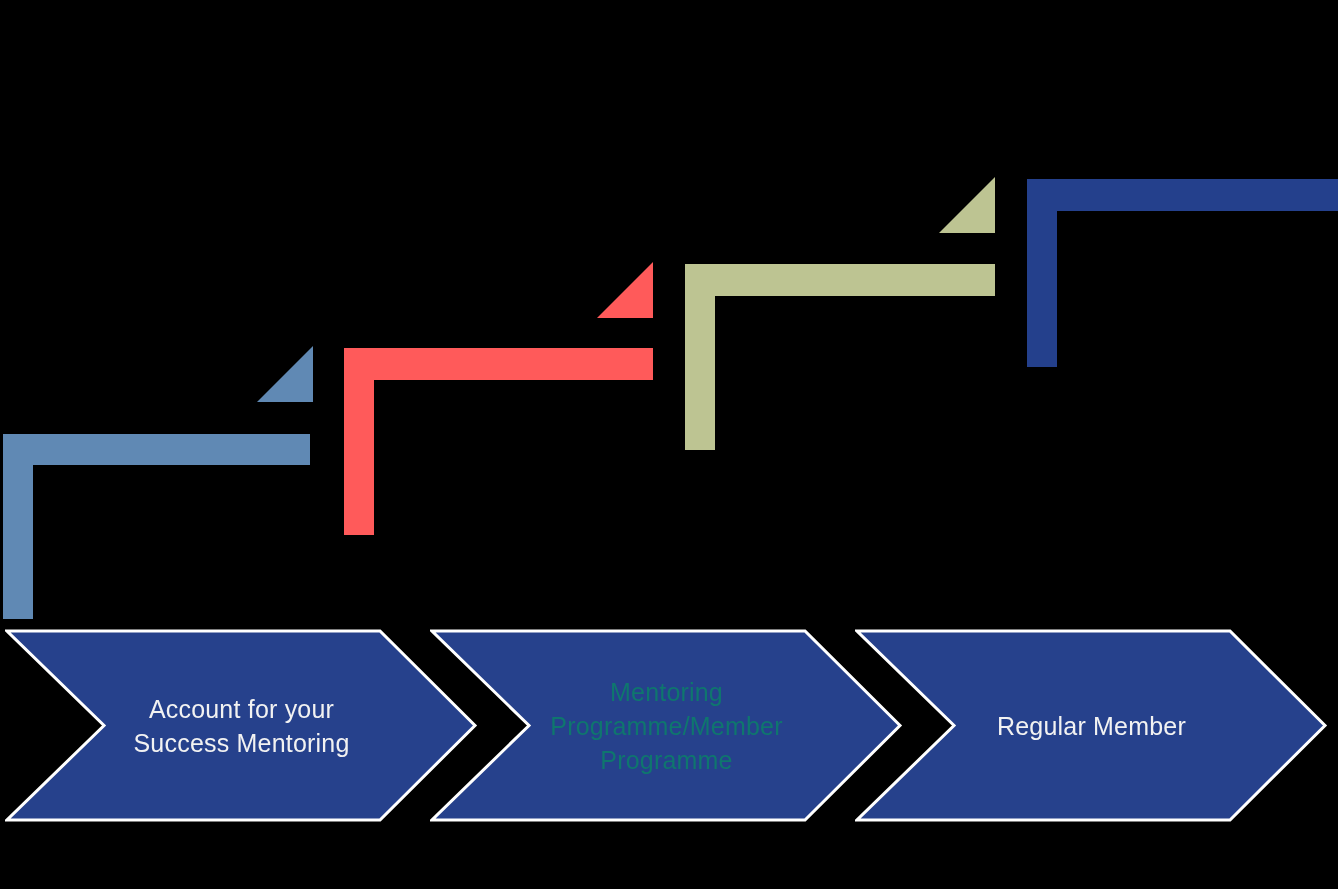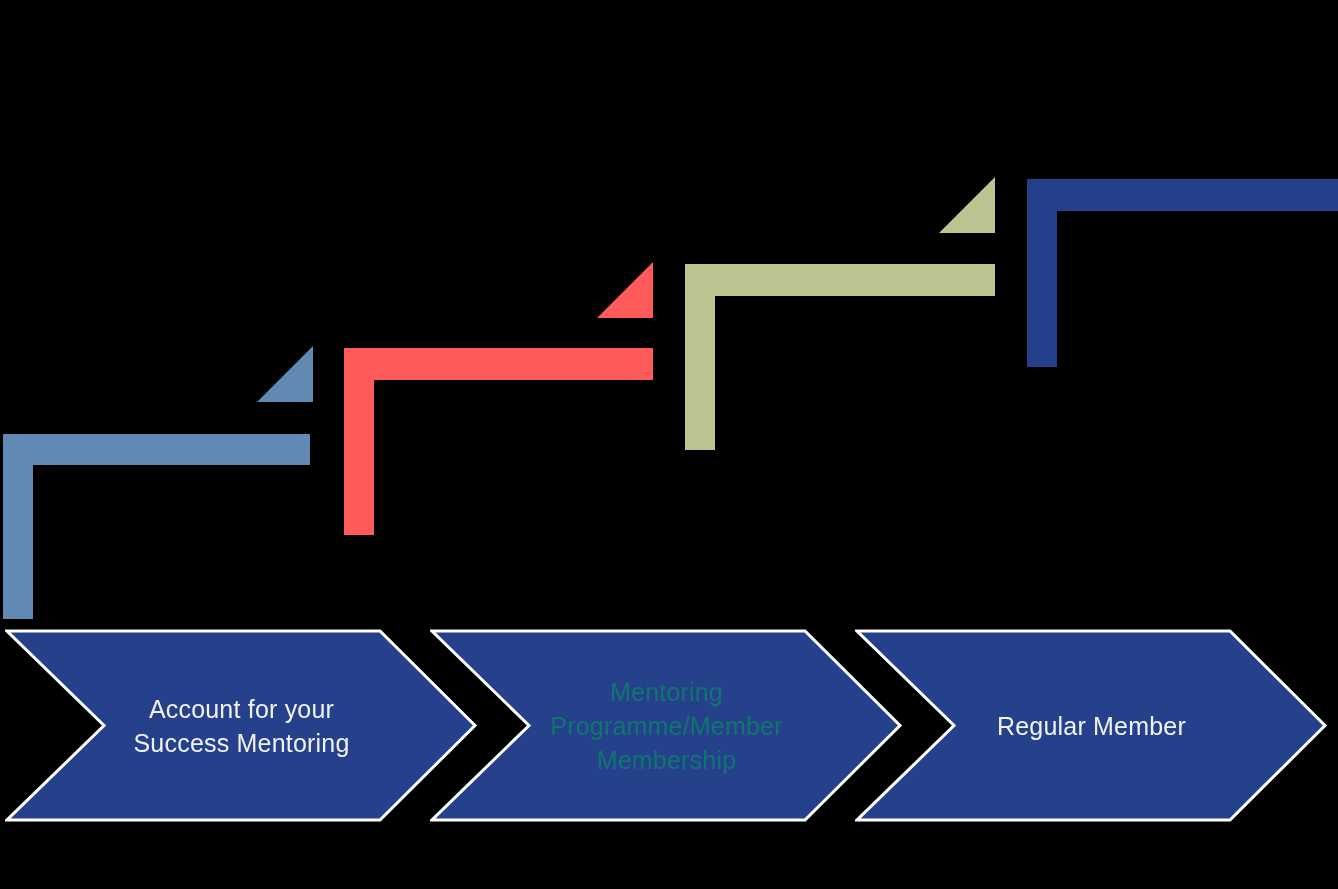--- a/index.html
+++ b/index.html
@@ -88,21 +88,21 @@
     </div>
   </div>
 
   <div class="chevron" style="left:430px; top:629px">
     <svg width="473" height="193" viewBox="0 0 473 193">
       <polygon points="2,2 375,2 470,96.5 375,191 2,191 99,96.5" stroke-width="3" stroke-linejoin="miter" fill="#26418C" stroke="#FFFFFF"></polygon>
     </svg>
     <div class="chevron-label" style="color: #0f766e;">
       <div>Mentoring</div>
       <div>Programme/Member</div>
-      <div>Membership</div>
+      <div>Programme</div>
     </div>
   </div>
 
   <div class="chevron" style="left:855px; top:629px">
     <svg width="473" height="193" viewBox="0 0 473 193">
       <polygon points="2,2 375,2 470,96.5 375,191 2,191 99,96.5" stroke-width="3" stroke-linejoin="miter" fill="#26418C" stroke="#FFFFFF"></polygon>
     </svg>
     <div class="chevron-label" style="color: rgb(242, 242, 242); text-align: right;">
       <div>Regular Member</div>
     </div>

